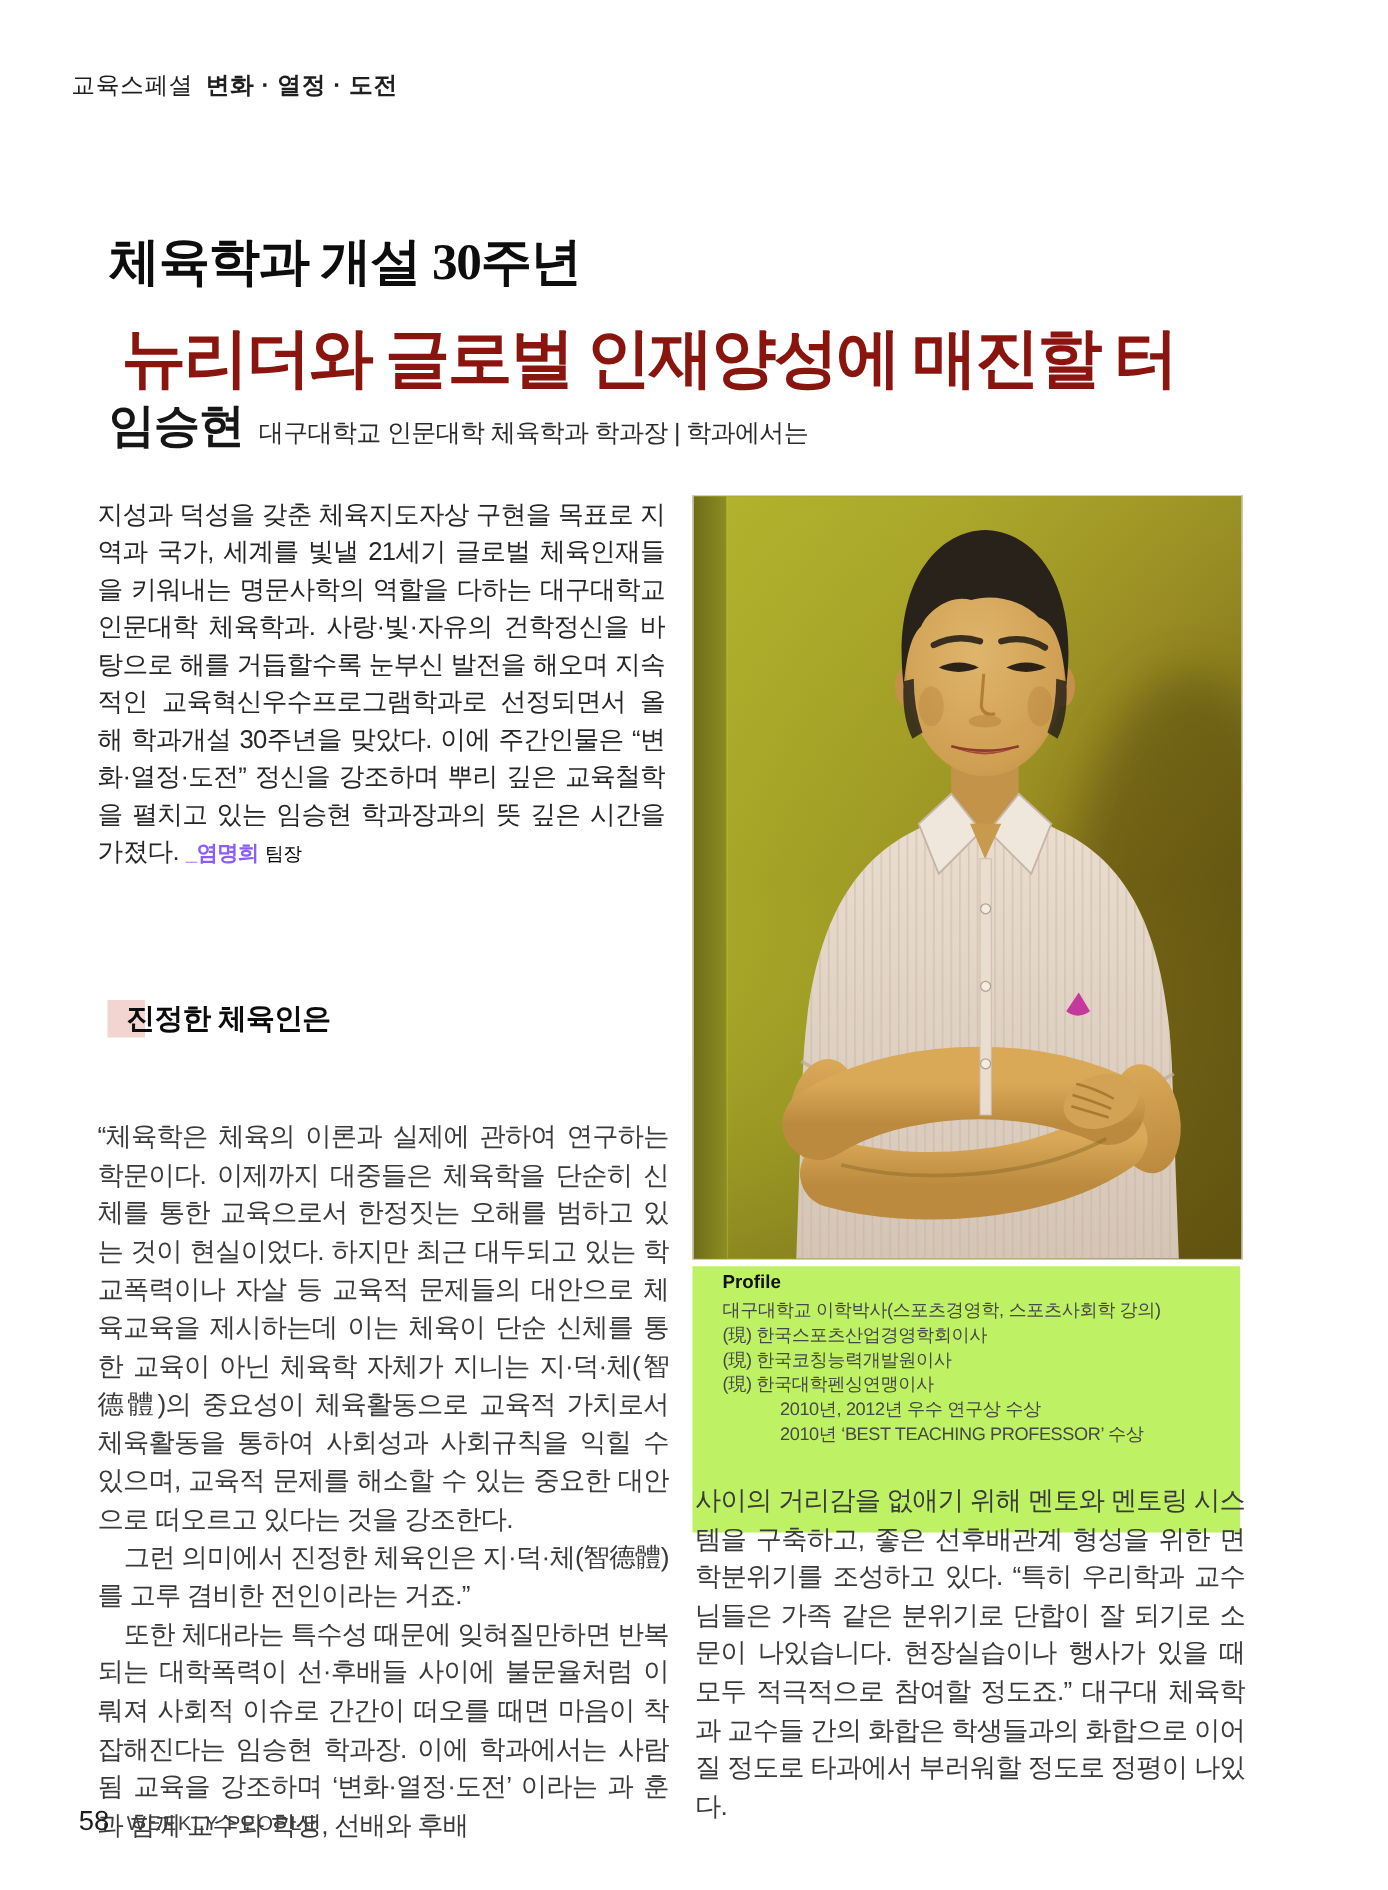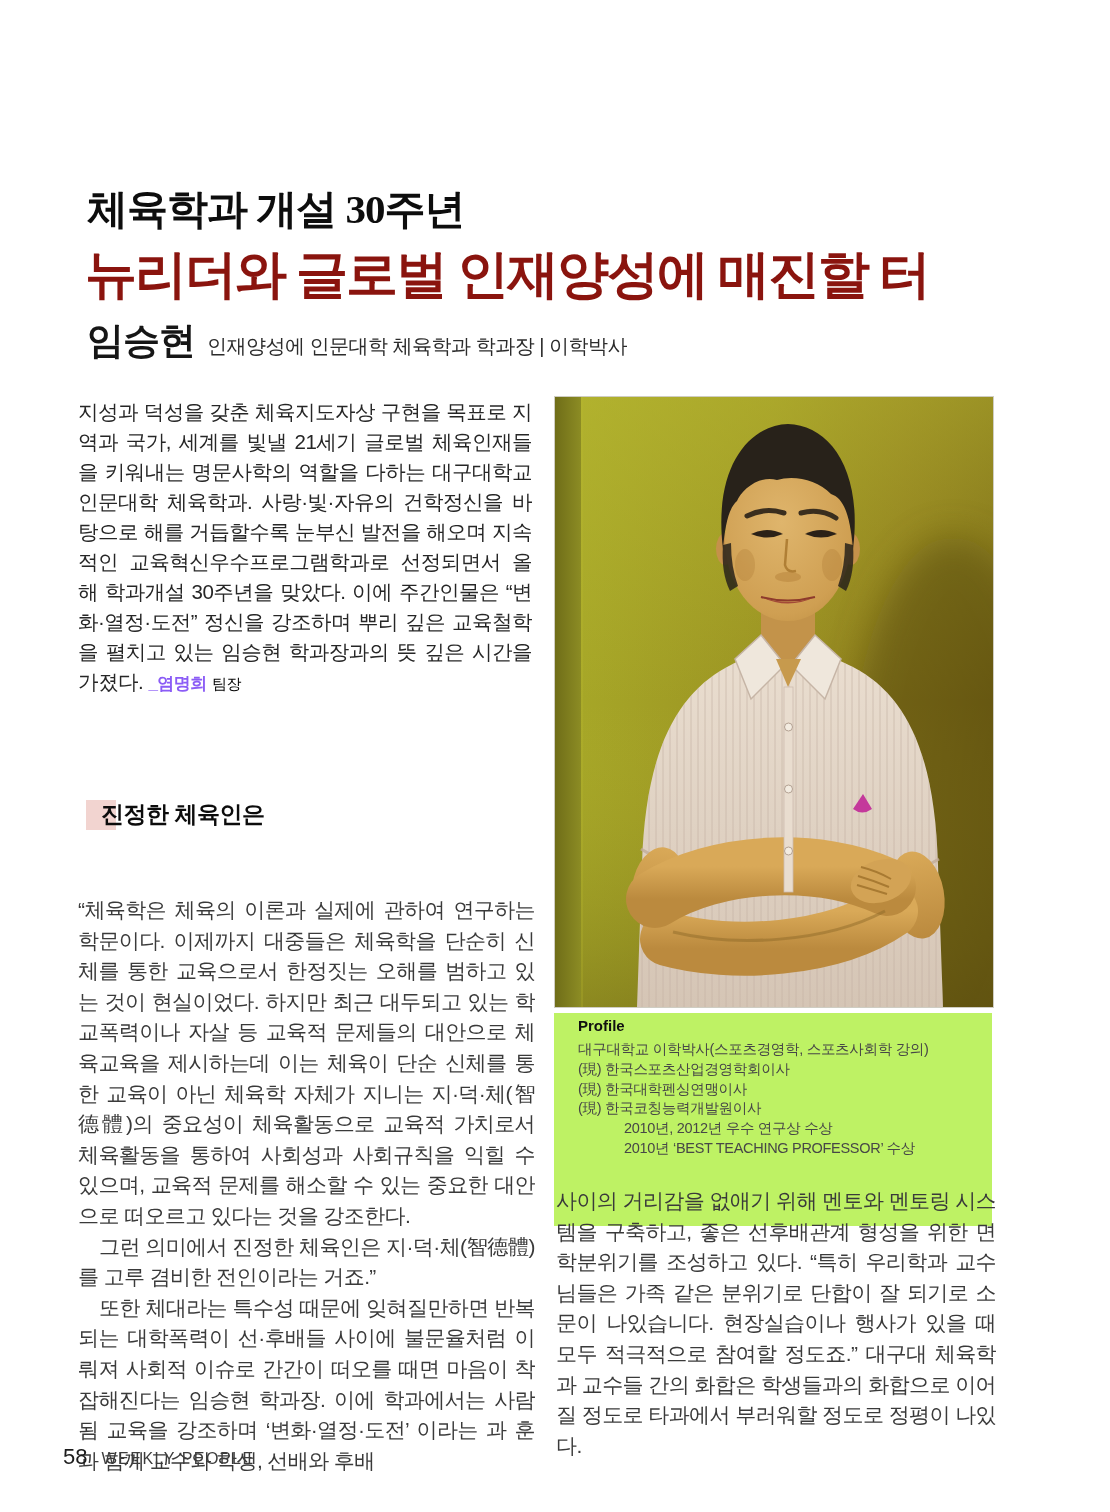--- a/index.html
+++ b/index.html
@@ -16,21 +16,21 @@
   .kicker{position:absolute;left:57px;top:55px;font-size:19px;letter-spacing:.5px;color:#1f1f1f;}
   .kicker .label{font-weight:normal;margin-right:10px;}
   .kicker .topics{font-weight:bold;}
   
   .headline-sub{
     position:absolute;left:87px;top:182px;margin:0;
     font-family:"Liberation Serif", serif;
     font-size:41px;font-weight:bold;color:#0d0d0d;letter-spacing:-1px;
   }
   .headline-main{
-    position:absolute;left:85px;top:240px;margin:0;
+    position:absolute;left:85px;top:240px;margin:12px;
     font-family:"Liberation Serif", serif;
     font-size:52px;font-weight:bold;color:#8a140e;letter-spacing:-2px;white-space:nowrap;
   }
   .byline{position:absolute;left:87px;top:316px;white-space:nowrap;}
   .byline .name{font-size:37px;font-weight:600;color:#161616;letter-spacing:-1px;}
   .byline .affil{font-size:20px;color:#2b2b2b;margin-left:12px;letter-spacing:-0.5px;}
   
   .lead{
     position:absolute;left:78px;top:397px;width:454px;
     font-size:20.5px;line-height:30px;color:#262626;
@@ -66,26 +66,29 @@
   
   .footer{position:absolute;left:63px;top:1444px;display:flex;align-items:baseline;}
   .footer .pageno{font-size:22px;color:#1c1c1c;}
   .footer .magazine{font-size:16px;color:#3d3d3d;letter-spacing:1.5px;margin-left:14px;}
 </style>
 </head>
 <body>
 
 <div class="page">
 
+  <div class="kicker">
+    <span class="label">교육스페셜</span><span class="topics">변화 · 열정 · 도전</span>
+  </div>
 
   <h2 class="headline-sub">체육학과 개설 30주년</h2>
   <h1 class="headline-main">뉴리더와 글로벌 인재양성에 매진할 터</h1>
 
   <div class="byline">
-    <span class="name">임승현</span><span class="affil">인재양성에 인문대학 체육학과 학과장 | 이학박사</span>
+    <span class="name">임승현</span><span class="affil">대구대학교 인문대학 체육학과 학과장 | 학과에서는</span>
   </div>
 
   <div class="lead">
     <span>지성과 덕성을 갖춘 체육지도자상 구현을 목표로 지역과 국가, 세계를 빛낼 21세기 글로벌 체육인재들을 키워내는 명문사학의 역할을 다하는 대구대학교 인문대학 체육학과. 사랑·빛·자유의 건학정신을 바탕으로 해를 거듭할수록 눈부신 발전을 해오며 지속적인 교육혁신우수프로그램학과로 선정되면서 올해 학과개설 30주년을 맞았다. 이에 주간인물은 “변화·열정·도전” 정신을 강조하며 뿌리 깊은 교육철학을 펼치고 있는 임승현 학과장과의 뜻 깊은 시간을 가졌다.</span>
     <span class="reporter">_염명희</span>
     <span class="reporter-title">팀장</span>
   </div>
 
   <div class="photo-frame">
     <svg viewBox="0 0 438 610" preserveAspectRatio="none">
@@ -184,22 +187,22 @@
 
       <ellipse cx="190" cy="168" rx="10" ry="16" fill="#a5702c" opacity="0.25"></ellipse>
       <ellipse cx="277" cy="168" rx="10" ry="16" fill="#a5702c" opacity="0.25"></ellipse>
     </svg>
   </div>
 
   <div class="profile-box">
     <p class="profile-title">Profile</p>
     <div class="profile-line">대구대학교 이학박사(스포츠경영학, 스포츠사회학 강의)</div>
     <div class="profile-line">(現) 한국스포츠산업경영학회이사</div>
+    <div class="profile-line">(現) 한국코칭능력개발원이사</div>
     <div class="profile-line">(現) 한국대학펜싱연맹이사</div>
-    <div class="profile-line">(現) 한국코칭능력개발원이사</div>
     <div class="profile-line indent">2010년, 2012년 우수 연구상 수상</div>
     <div class="profile-line indent">2010년 ‘BEST TEACHING PROFESSOR’ 수상</div>
   </div>
 
   <div class="section-head">
     <div class="section-marker"></div>
     <div class="section-lines">
       <h3>진정한 체육인은</h3>
     </div>
   </div>

